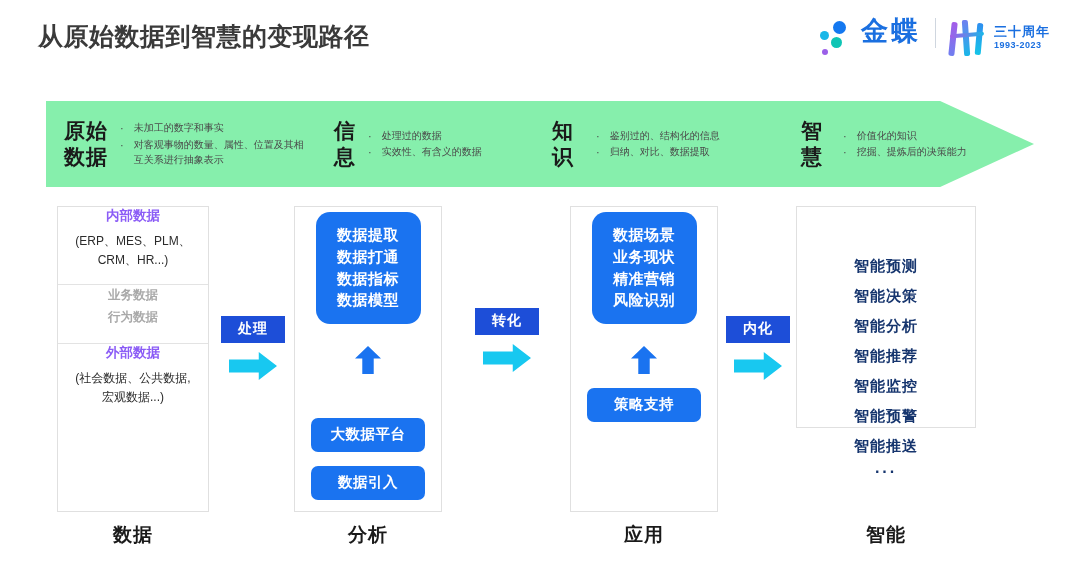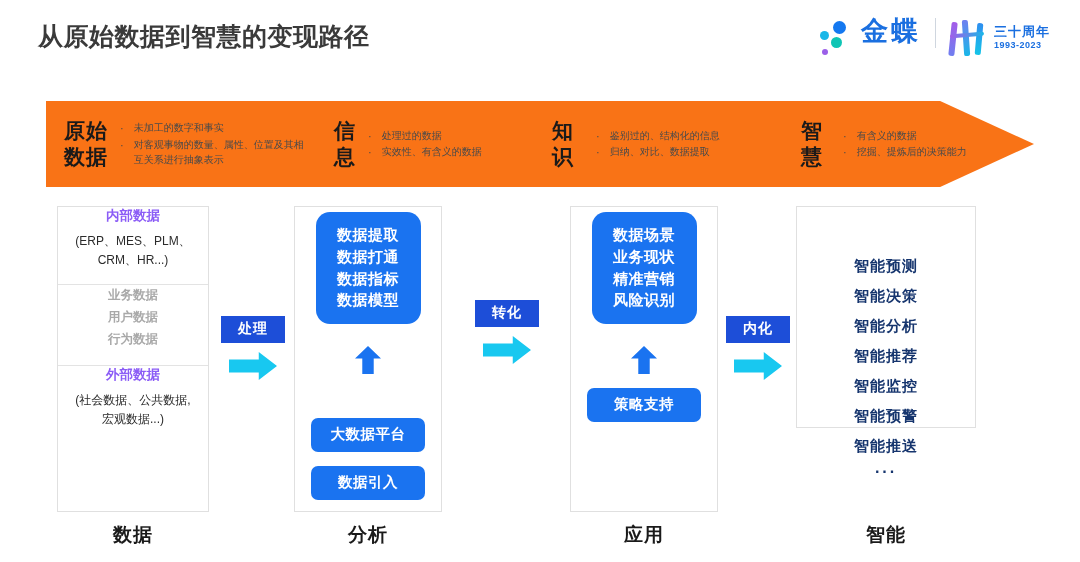--- a/index.html
+++ b/index.html
@@ -104,21 +104,21 @@
     margin-top: 1px;
   }
 
   
   .band {
     position: absolute;
     left: 46px;
     top: 101px;
     width: 988px;
     height: 86px;
-    background: #f97316;
+    background: #86efac;
     clip-path: polygon(0 0, 90.5% 0, 100% 50%, 90.5% 100%, 0 100%);
   }
   .band-stage {
     position: absolute;
     top: 0;
     height: 86px;
     display: flex;
     align-items: center;
   }
   .stage-name {
@@ -369,41 +369,40 @@
           </div>
       </div>
     </div>
 
     <div class="band-stage" style="left:755px;">
       <div class="stage-name">智
 慧</div>
       <div class="stage-bullets" style="margin-left:20px;">
         <div class="row">
             <span class="bul">·</span>
-            <span class="txt" style="max-width:200px;">有含义的数据</span>
+            <span class="txt" style="max-width:200px;">价值化的知识</span>
           </div>
         <div class="row">
             <span class="bul">·</span>
             <span class="txt" style="max-width:200px;">挖掘、提炼后的决策能力</span>
           </div>
       </div>
     </div>
 
   </div>
 
   <div class="card c1">
     <div class="seg seg-top">
       <div class="seg-title">内部数据</div>
       <div class="seg-sub" style="white-space:pre-line;">(ERP、MES、PLM、
 CRM、HR...)</div>
     </div>
     <div class="divider"></div>
     <div class="seg seg-mid">
       <div class="seg-gray-item">业务数据</div>
-      <div class="seg-gray-item">用户数据</div>
       <div class="seg-gray-item">行为数据</div>
     </div>
     <div class="divider"></div>
     <div class="seg seg-bottom">
       <div class="seg-title">外部数据</div>
       <div class="seg-sub" style="white-space:pre-line;">(社会数据、公共数据,
 宏观数据...)</div>
     </div>
   </div>
   <div class="col-label" style="left:57px; width:152px;">数据</div>
@@ -419,21 +418,21 @@
 数据打通
 数据指标
 数据模型</div>
       <div class="up-arrow"></div>
       <div class="blue-pill pill-first">大数据平台</div>
       <div class="blue-pill">数据引入</div>
     </div>
   </div>
   <div class="col-label" style="left:294px; width:148px;">分析</div>
 
-  <div class="connector" style="left:475px; top:300px;">
+  <div class="connector" style="left:475px; top:308px;">
     <div class="conn-badge">转化</div>
     <div class="conn-arrow"></div>
   </div>
 
   <div class="card c3">
     <div class="blue-stack">
       <div class="blue-main" style="white-space:pre-line;">数据场景
 业务现状
 精准营销
 风险识别</div>

